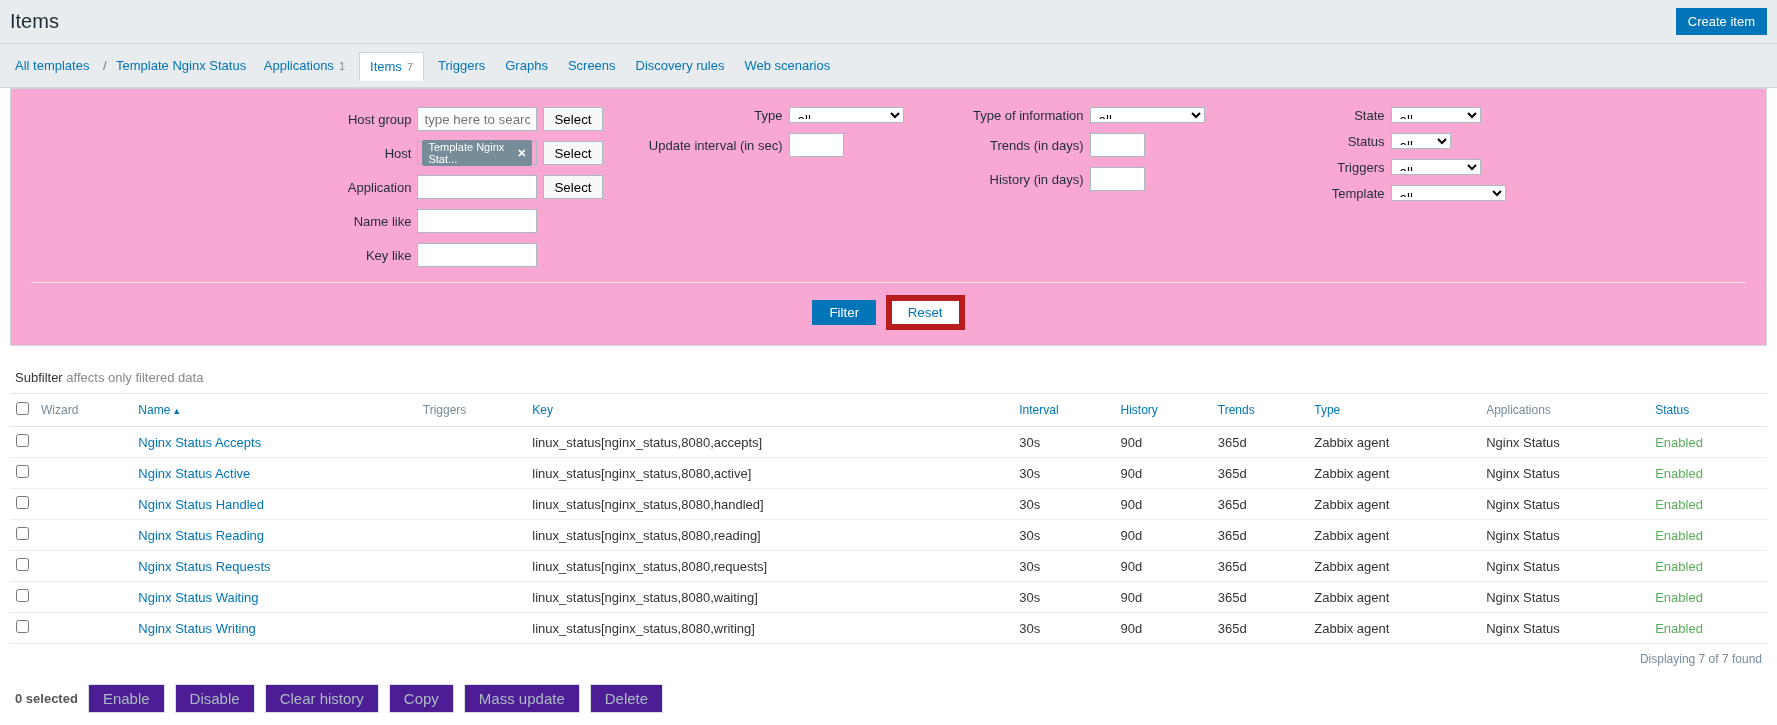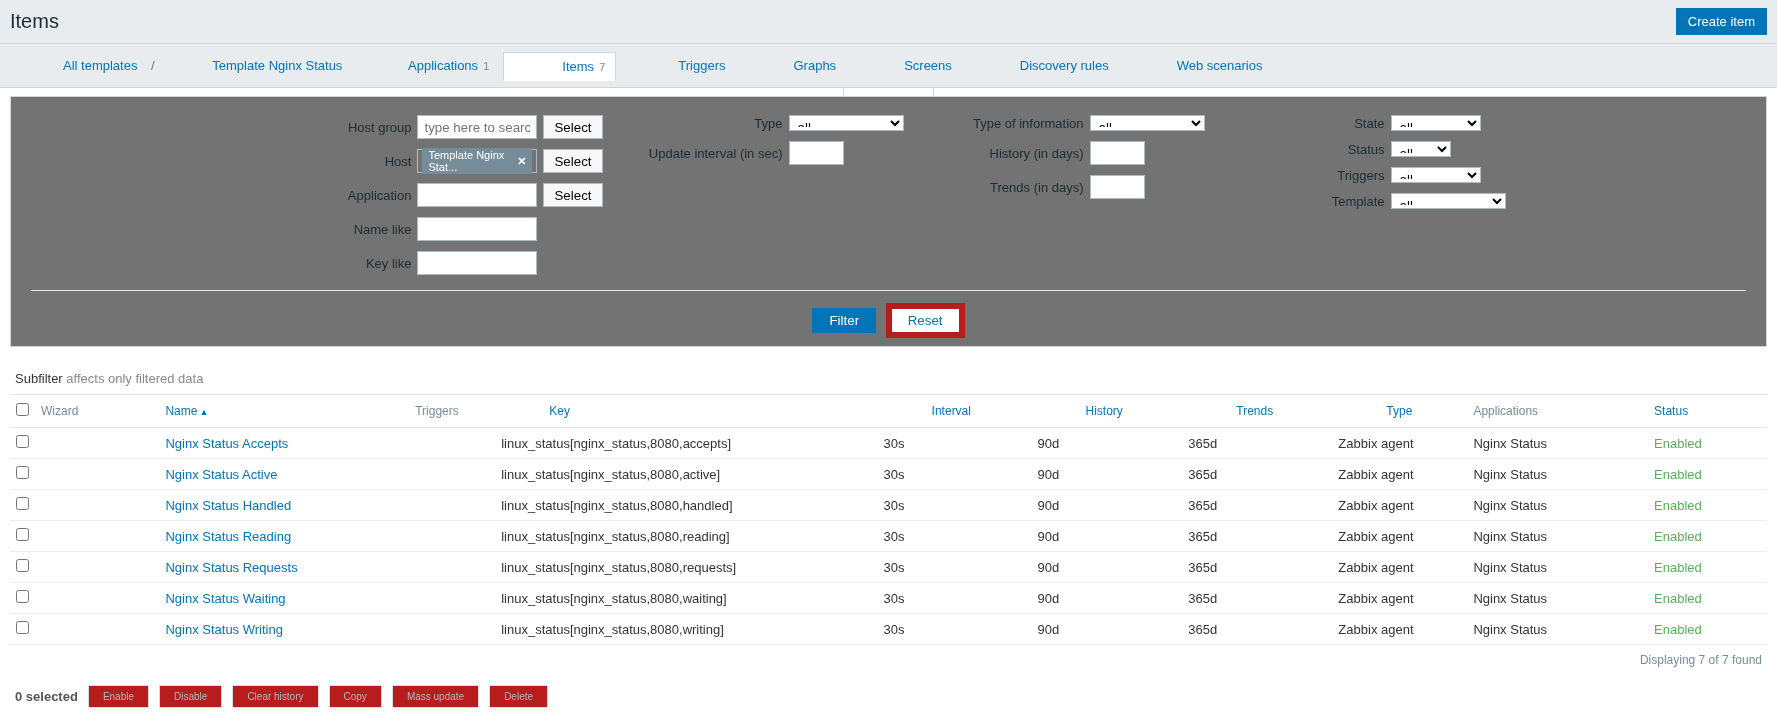--- a/index.html
+++ b/index.html
@@ -1,34 +1,34 @@
 <!DOCTYPE html>
 <html><head>
 <meta charset="utf-8">
 <style>
 * { box-sizing: border-box; margin: 0; padding: 0; }
 body { font-family: Arial, sans-serif; font-size: 13px; color: #333; background: #fff; }
-a { color: #0275b8; text-decoration: none; margin-left: 48px; }
+a { color: #0275b8; text-decoration: none; }
 
 .header-bar { background: #e8ecef; padding: 8px 10px; display: flex; justify-content: space-between; align-items: center; border-bottom: 1px solid #d0d5d9; }
 .page-title { font-size: 20px; font-weight: normal; color: #1f2c33; }
 .btn-create { background: #0275b8; color: #fff; border: none; padding: 6px 12px; cursor: pointer; font-size: 13px; }
 
 .breadcrumb-nav { background: #e8ecef; padding: 8px 15px; border-bottom: 1px solid #d0d5d9; }
 .breadcrumb-nav .crumb { margin-right: 4px; }
 .breadcrumb-nav .sep { color: #777; margin: 0 6px; }
 .breadcrumb-nav .active-tab { background: #fff; border: 1px solid #d0d5d9; border-bottom: 1px solid #fff; padding: 6px 10px; margin: 0 4px; position: relative; top: 1px; }
 .breadcrumb-nav .nav-link { padding: 6px 10px; display: inline-block; }
 .breadcrumb-nav .count { color: #888; font-size: 11px; margin-left: 2px; }
 
 .filter-tab-row { text-align: center; position: relative; height: 0; }
 .filter-tab { display: inline-block; background: #fff; border: 1px solid #d0d5d9; border-bottom: none; padding: 5px 22px; position: relative; top: -1px; cursor: pointer; }
 .filter-tab .arrow { font-size: 9px; margin-left: 4px; }
 
-.filter-panel { background: #737373; border: 1px solid #d0d5d9; margin: 8px 10px; padding: 18px 20px 8px; position: relative; }
+.filter-panel { background: #f9a8d4; border: 1px solid #d0d5d9; margin: 0 10px; padding: 18px 20px 15px; position: relative; }
 .filter-grid { display: flex; gap: 40px; justify-content: center; }
 .filter-col { display: flex; flex-direction: column; gap: 10px; }
 .filter-row { display: flex; align-items: center; gap: 6px; }
 .filter-row label { display: inline-block; text-align: right; width: 140px; color: #1f2c33; font-size: 13px; }
 .filter-row input[type=text] { border: 1px solid #acbbc2; padding: 4px 6px; width: 120px; height: 24px; }
 .filter-row input.narrow { width: 55px; }
 .filter-row select { border: 1px solid #acbbc2; padding: 3px 4px; height: 16px; background: #fff; }
 .filter-row select.w110 { width: 115px; }
 .filter-row select.w90 { width: 90px; }
 .filter-row select.w60 { width: 60px; }
@@ -51,21 +51,21 @@
 .data-table th .sort-arrow { font-size: 9px; color: #0275b8; margin-left: 2px; }
 .data-table td { padding: 7px 6px; border-bottom: 1px solid #ebeef0; font-size: 13px; }
 .data-table td.name-col a { color: #0275b8; }
 .data-table td .enabled { color: #59af59; }
 .data-table input[type=checkbox] { cursor: pointer; }
 
 .table-footer { text-align: right; padding: 8px 15px; font-size: 12px; color: #768d99; }
 
 .actions-bar { padding: 10px 15px; display: flex; align-items: center; gap: 10px; }
 .actions-bar .sel-count { color: #555; font-size: 13px; font-weight: bold; }
-.btn-action { background: #b91c1c; color: #acbbc2; border: 1px solid #d8dde0; padding: 5px 14px; cursor: not-allowed; font-size: 10px; }
+.btn-action { background: #4c1d95; color: #acbbc2; border: 1px solid #d8dde0; padding: 5px 14px; cursor: not-allowed; font-size: 15px; }
 </style>
 </head>
 <body>
 
 <div class="header-bar">
   <h1 class="page-title">Items</h1>
   <button class="btn-create">Create item</button>
 </div>
 
 <div class="breadcrumb-nav">
@@ -126,25 +126,25 @@
         <input type="text" class="narrow" style="">
       </div>
     </div>
 
     <div class="filter-col">
       <div class="filter-row">
         <label>Type of information</label>
         <select class="w110"><option>all</option></select>
       </div>
       <div class="filter-row">
+        <label>Trends (in days)</label>
+        <input type="text" class="narrow" style="">
+      </div>
+      <div class="filter-row">
         <label>History (in days)</label>
-        <input type="text" class="narrow" style="">
-      </div>
-      <div class="filter-row">
-        <label>Trends (in days)</label>
         <input type="text" class="narrow" style="">
       </div>
     </div>
 
     <div class="filter-col">
       <div class="filter-row">
         <label>State</label>
         <select class="w90"><option>all</option></select>
       </div>
       <div class="filter-row">

